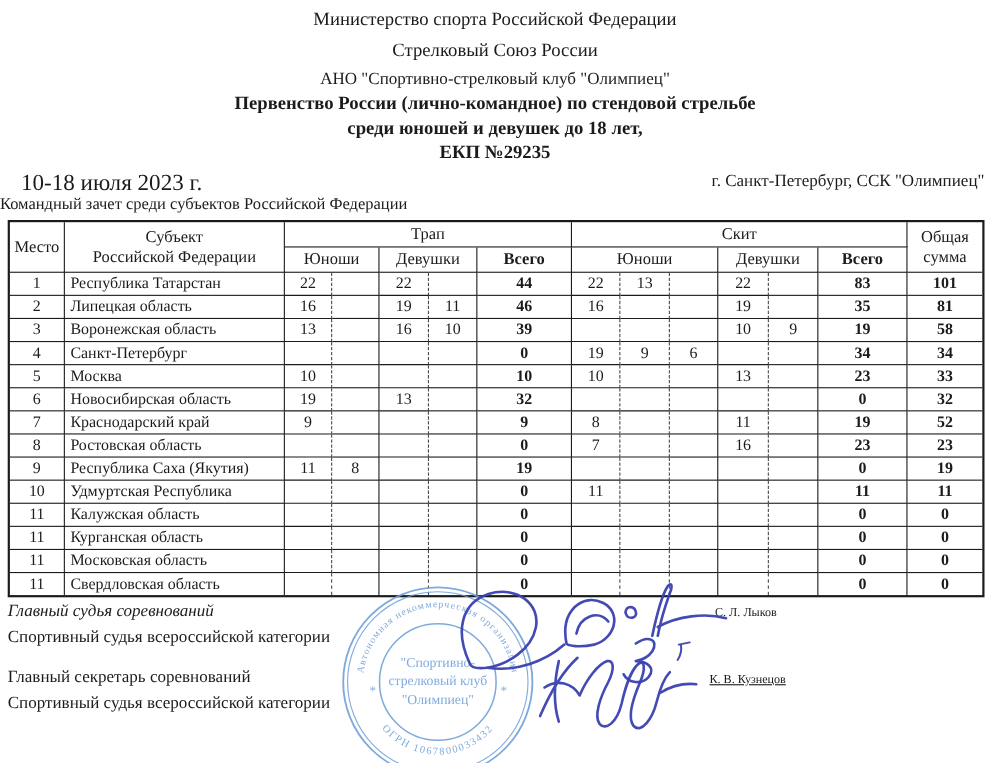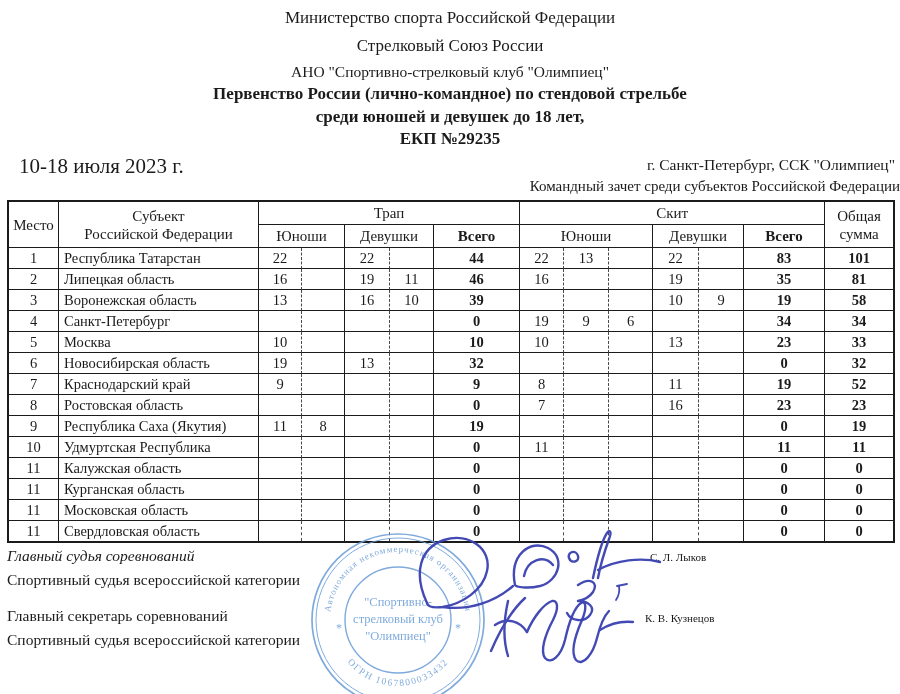--- a/index.html
+++ b/index.html
@@ -10,42 +10,42 @@
   .hline { position:absolute; left:0; right:0; text-align:center; white-space:nowrap; }
   .h1 { top:8px;   font-size:17px; }
   .h2 { top:36px;  font-size:17px; }
   .h3 { top:63px;  font-size:15.5px; }
   .h4 { top:84px;  font-size:17px; font-weight:bold; }
   .h5 { top:107px; font-size:17px; font-weight:bold; }
   .h6 { top:129px; font-size:17px; font-weight:bold; }
 
   .date-left  { position:absolute; top:154px; left:19px;  font-size:21px; }
   .loc-right  { position:absolute; top:156px; right:5px; font-size:15.5px; }
-  .tbl-title  { position:absolute; top:178px; left:0; right:0; text-align:right; font-size:15px; }
+  .tbl-title  { position:absolute; top:178px; left:0; right:0; text-align:left; font-size:15px; }
 
   .tbl-wrap { position:absolute; left:7px; top:200px; width:884px; border:2px solid #1b1b1b; background:#fff; }
   table { border-collapse:separate; border-spacing:0; table-layout:fixed; width:100%; }
   th, td {
     border-right:1px solid #1b1b1b; border-bottom:1px solid #1b1b1b;
     padding:0 2px; text-align:center; vertical-align:middle;
     font-size:14.5px; line-height:19px; height:20px;
     overflow:hidden; white-space:nowrap; font-weight:normal;
   }
   thead th { font-size:15px; height:22px; line-height:18px; }
   thead .two-line span { display:block; line-height:18px; }
   .no-br { border-right:none !important; }
   tbody tr:last-child td { border-bottom:none; }
   td.dash-r, th.dash-r { border-right:1px dashed #4a4a4a; }
   td.region { text-align:left; padding-left:5px; }
   .bold { font-weight:bold !important; }
 
   .footer-line { position:absolute; left:7px; font-size:15.5px; white-space:nowrap; }
   .f1 { top:547px;font-style:italic; } .f2 { top:571px; } .f3 { top:607px; } .f4 { top:631px; }
   .sig-name { position:absolute; font-size:11px; white-space:nowrap; }
-  .n1 { left:650px; top:551px; } .n2 { left:645px; top:612px; }
+  .n1 { left:650px; top:551px; } .n2 { left:645px; top:612px;text-decoration:underline; }
 
   .overlay { position:absolute; left:0; top:0; width:900px; height:694px; pointer-events:none; }
 </style>
 </head>
 <body>
 
 <div class="page">
 
   <div class="hline h2">Стрелковый Союз России</div>
   <div class="hline h1">Министерство спорта Российской Федерации</div>

